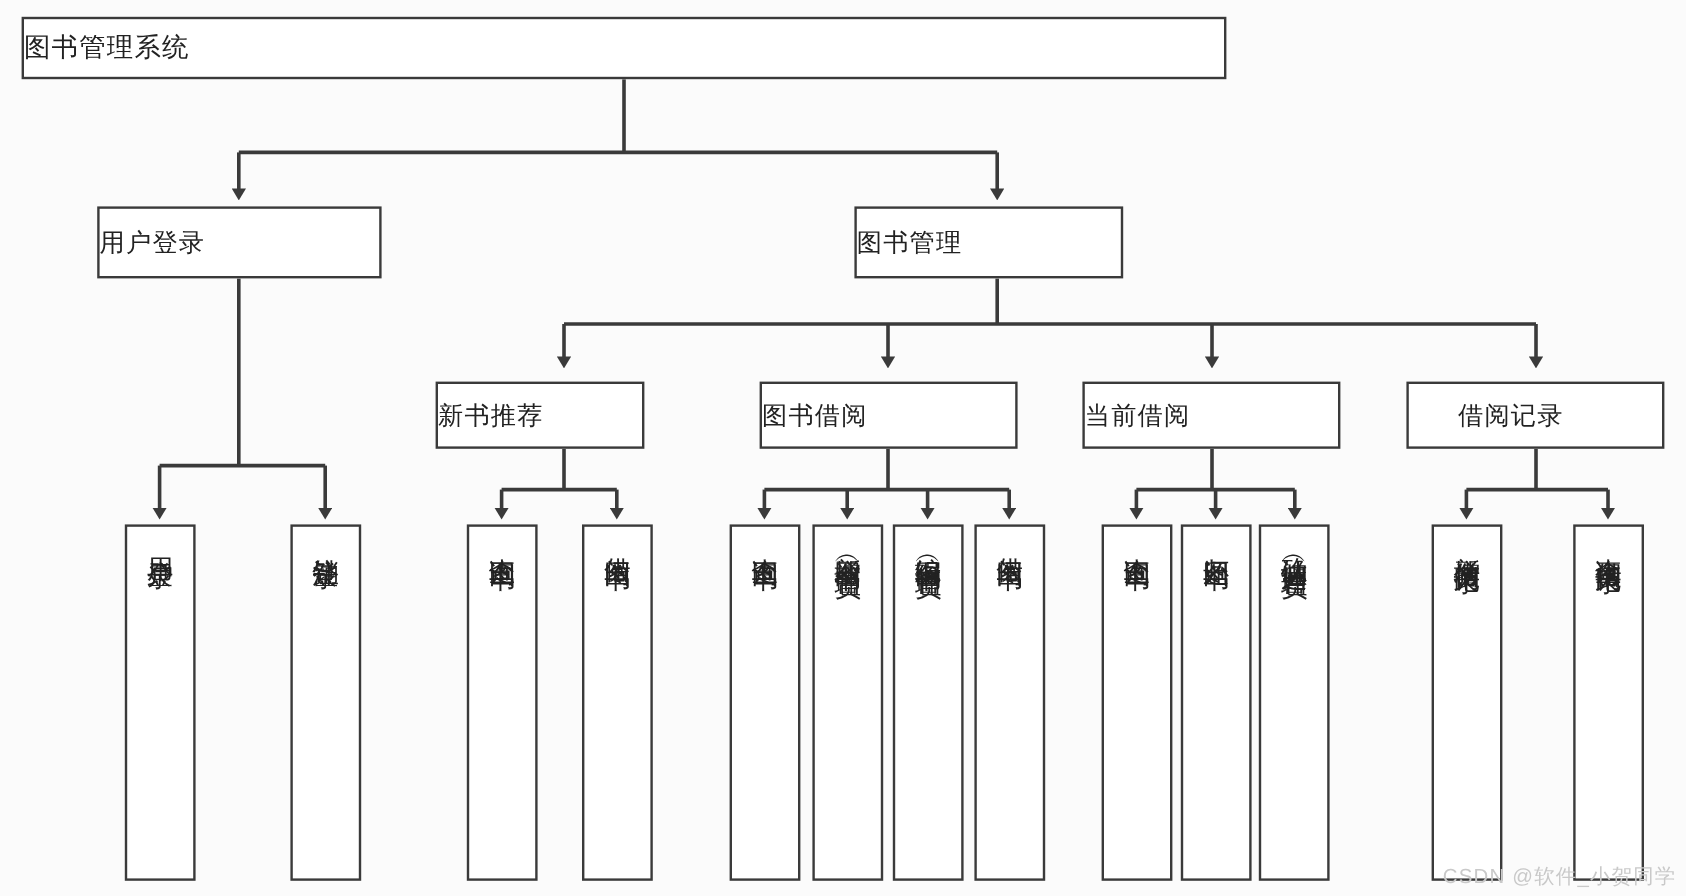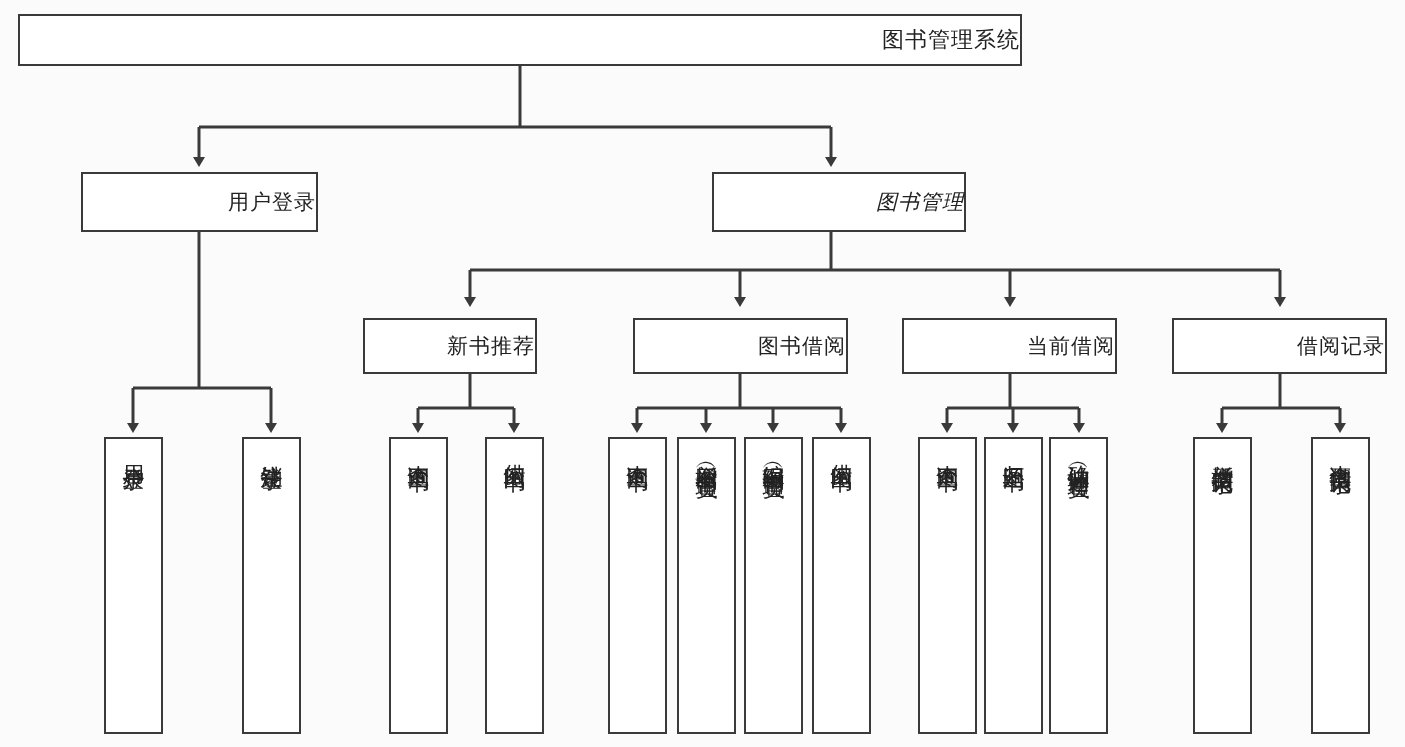--- a/index.html
+++ b/index.html
@@ -25,21 +25,21 @@
     height: 747px;
     pointer-events: none;
   }
   .node {
     position: absolute;
     box-sizing: border-box;
     background: #ffffff;
     border: 2px solid #3a3a3a;
     display: flex;
     align-items: center;
-    justify-content: flex-end;
+    justify-content: flex-start;
     color: #222222;
   }
   .node.h {
     
     font-size: 21px;
     letter-spacing: 1px;
   }
   .node.title {
     font-size: 22px;
   }
@@ -123,21 +123,21 @@
     </g>
   </svg>
 
   <div class="node h title" style="left:18px; top:14px; width:1004px; height:52px;">
     <span>图书管理系统</span>
   </div>
 
   <div class="node h" style="left:81px; top:172px; width:237px; height:60px;">
     <span>用户登录</span>
   </div>
-  <div class="node h" style="left:712px; top:172px; width:254px; height:60px;font-style:italic;">
+  <div class="node h" style="left:712px; top:172px; width:224px; height:60px;">
     <span>图书管理</span>
   </div>
 
   <div class="node h" style="left:363px; top:318px; width:174px; height:56px;">
     <span>新书推荐</span>
   </div>
   <div class="node h" style="left:633px; top:318px; width:215px; height:56px;">
     <span>图书借阅</span>
   </div>
   <div class="node h" style="left:902px; top:318px; width:215px; height:56px;">
@@ -184,14 +184,15 @@
     <span class="vtext">确认归还（管理员）</span>
   </div>
 
   <div class="node v" style="left:1193px; top:437px; width:59px; height:297px;">
     <span class="vtext">新增借阅记录</span>
   </div>
   <div class="node v" style="left:1311px; top:437px; width:59px; height:297px;">
     <span class="vtext">查询借阅记录</span>
   </div>
 
+  <div class="watermark">CSDN @软件_小贺同学</div>
 
 </div>
 
 </body></html>

